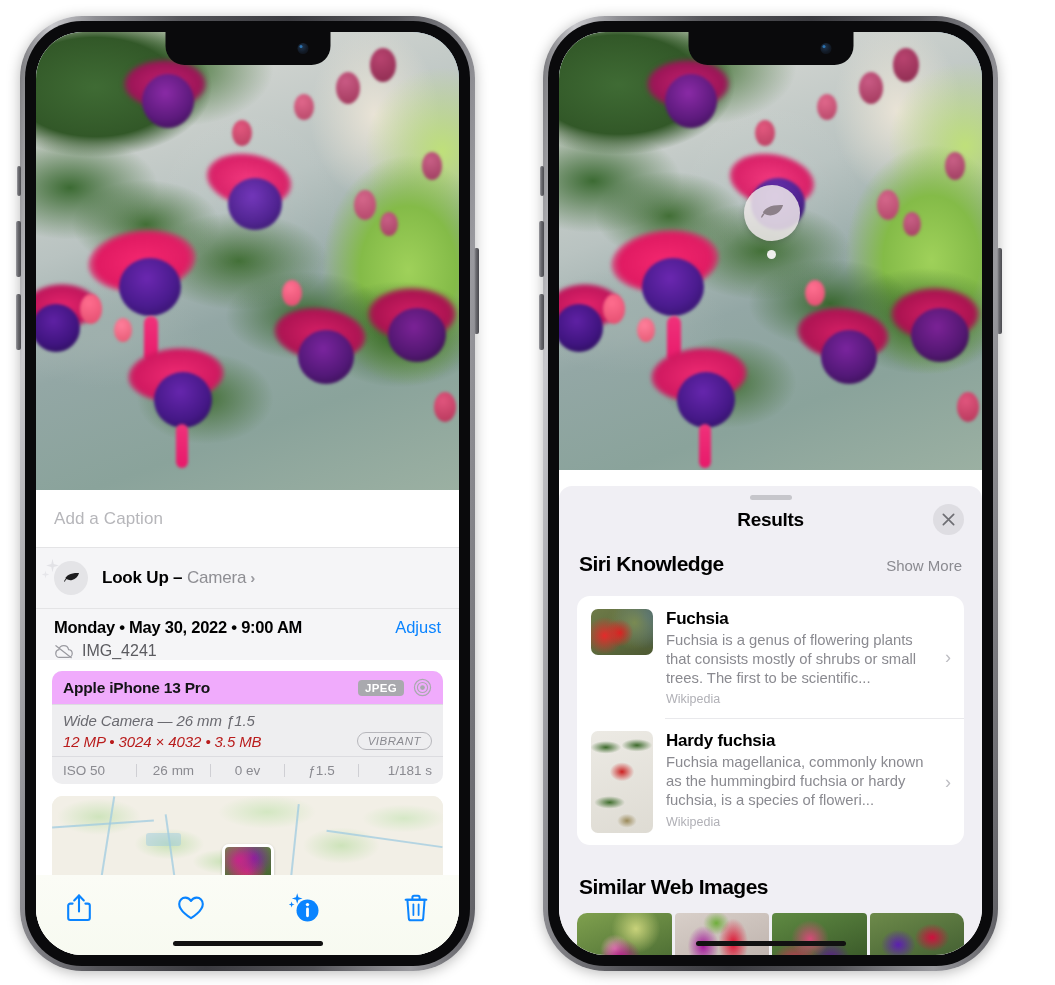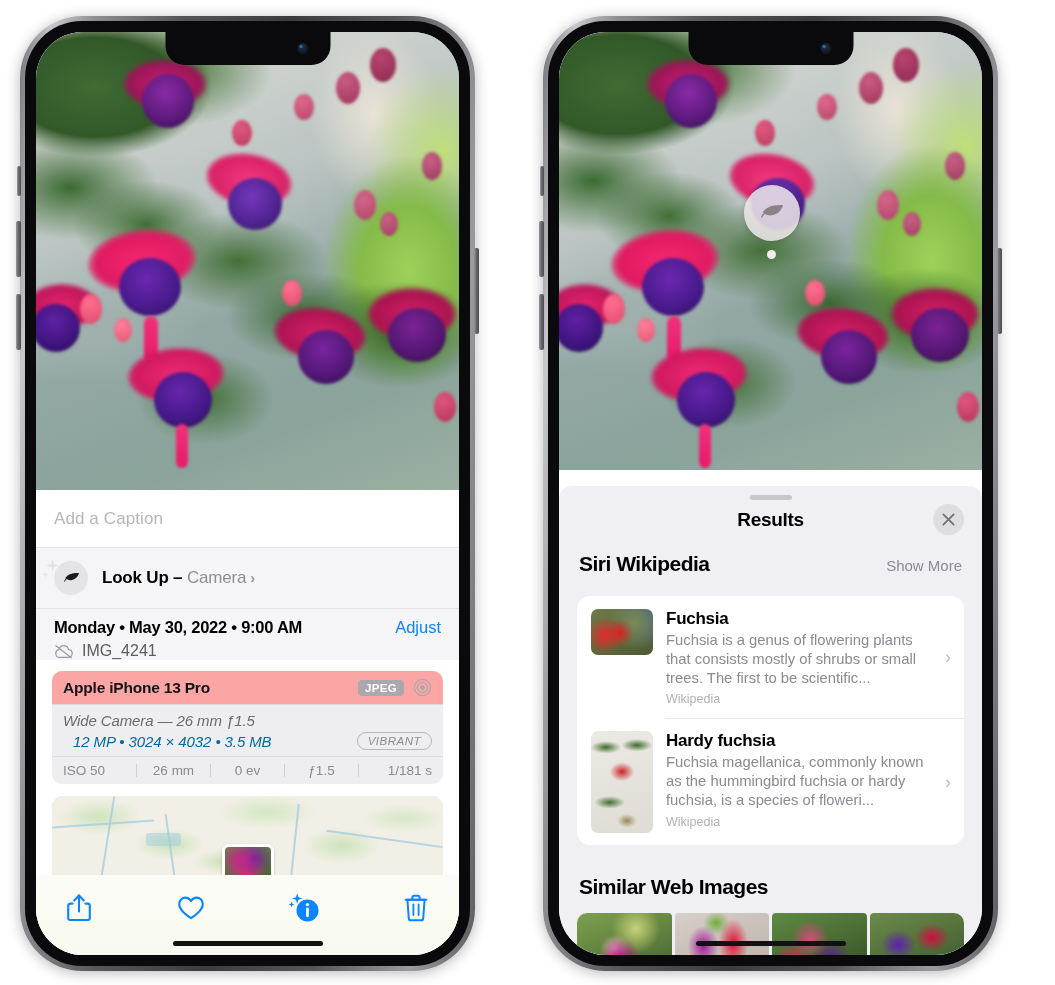--- a/index.html
+++ b/index.html
@@ -151,33 +151,33 @@
   .camcard{
     margin:11px 16px 0 16px;
     background:#eeeef0;
     border-radius:10px;
     overflow:hidden;
     font-size:15px;
   }
   .camcard .hdr{
     display:flex; align-items:center; justify-content:space-between;
     padding:7px 11px 7px 11px;
-    background:#fca5a5;
+    background:#f0abfc;
     border-bottom:1px solid #dcdce0;
   }
   .camcard .hdr .model{ font-size:15.5px; font-weight:700; color:#141416; letter-spacing:-.2px;}
   .hdr-right{ display:flex; align-items:center; gap:9px; }
   .pill-jpeg{
     background:#a9a9ae; color:#fff; font-size:11.5px; font-weight:700;
     padding:2px 7px; border-radius:4px; letter-spacing:.3px;
   }
   .camcard .body{ padding:7px 11px 6px 11px;font-style:italic; }
   .body-line1{ font-size:15px; color:#6a6a70; letter-spacing:-.1px; }
   .body-line2{ display:flex; align-items:center; justify-content:space-between; margin-top:3px; }
-  .body-line2 .txt{ font-size:15px; color:#0369a1; letter-spacing:-.1px;margin-left:10px; }
+  .body-line2 .txt{ font-size:15px; color:#b91c1c; letter-spacing:-.1px; }
   .pill-vibrant{
     border:1px solid #b7b7bc; color:#8a8a90; border-radius:11px;
     font-size:11.5px; padding:2px 10px; letter-spacing:.5px;
   }
   .camcard .foot{
     display:flex; align-items:center; justify-content:space-between;
     border-top:1px solid #dcdce0;
     padding:6px 11px; color:#8a8a90; font-size:13.5px;
   }
   .camcard .foot span.v{ flex:1; text-align:center; }
@@ -543,21 +543,21 @@
           <div class="res-hdr">
             <span class="res-title">Results</span>
             <div class="close-btn">
               <svg width="15" height="15" viewBox="0 0 16 16">
                 <path d="M2.5 2.5 L13.5 13.5 M13.5 2.5 L2.5 13.5" stroke="#6e6e73" stroke-width="1.8" stroke-linecap="round"></path>
               </svg>
             </div>
           </div>
 
           <div class="sec-hdr">
-            <span class="sec-title">Siri Wikipedia</span>
+            <span class="sec-title">Siri Knowledge</span>
             <span class="sec-more">Show More</span>
           </div>
 
           <div class="card">
             <div class="kitem">
               <div class="kthumb t1" style="background:
                       radial-gradient(circle at 22% 58%,#e52a2a 0%,rgba(229,42,42,0) 34%),
                       radial-gradient(circle at 46% 52%,#d92020 0%,rgba(217,32,32,0) 34%),
                       radial-gradient(circle at 70% 30%,#7a8a52 0%,rgba(122,138,82,0) 50%),
                       radial-gradient(circle at 88% 18%,#4a6a86 0%,rgba(74,106,134,0) 48%),

